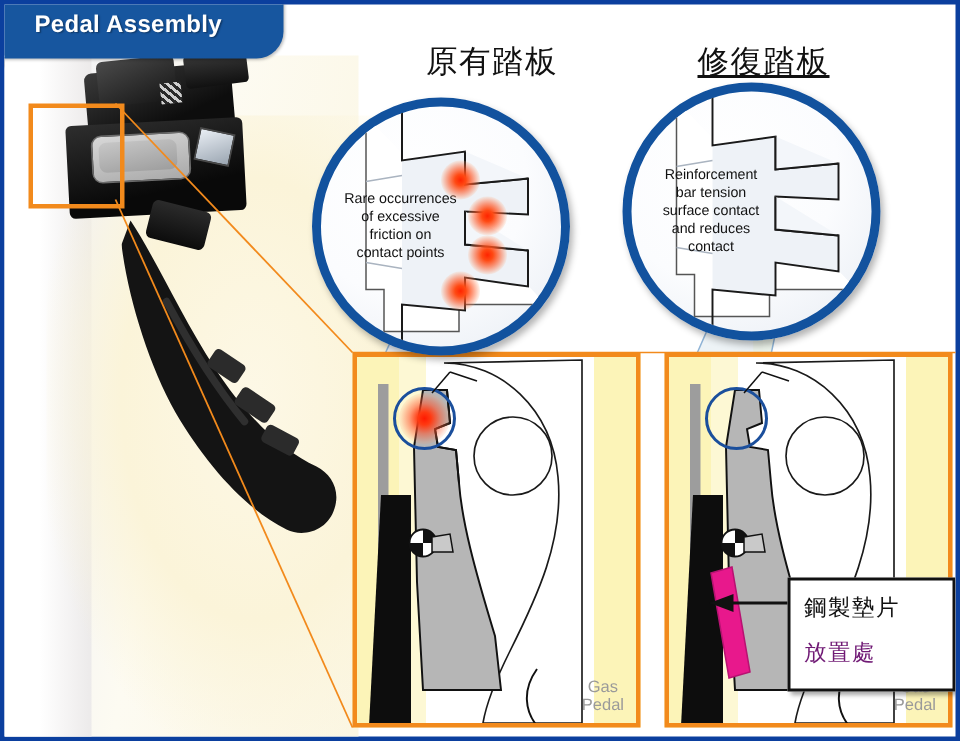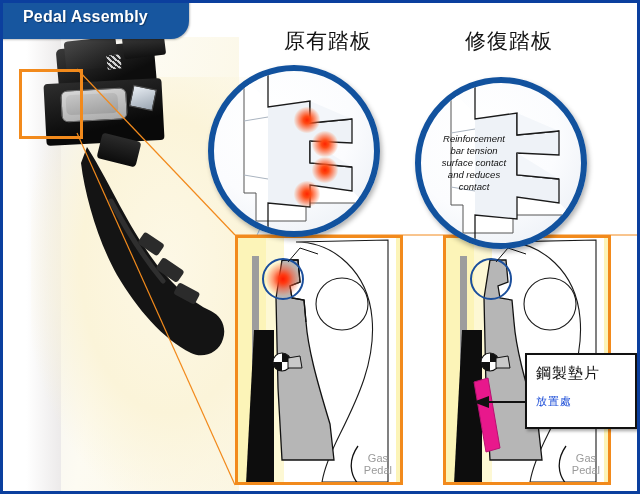--- a/index.html
+++ b/index.html
@@ -61,21 +61,21 @@
   #lever svg{position:absolute;left:0;top:0;}
 
   
   #photo-highlight{position:absolute;left:16px;top:32px;width:58px;height:64px;
           border:3px solid #f28a1c;z-index:12;}
   
   #zoom-lines{position:absolute;left:0;top:0;width:640px;height:494px;z-index:14;
           pointer-events:none;}
 
   
-  .panel{position:absolute;top:232px;width:168px;height:250px;
+  .panel{position:absolute;top:232px;width:192px;height:250px;
          border:3px solid #f28a1c;background:#fcf4b8;box-sizing:border-box;
          overflow:hidden;z-index:10;}
   #panel-left{left:232px;}
   #panel-right{left:440px;}
   .panel-inner{position:absolute;left:0;top:0;width:100%;height:100%;}
   .panel-svg{position:absolute;left:0;top:0;}
 
   .gas-label{position:absolute;right:8px;bottom:6px;color:#9a9a9a;
          font-size:11px;line-height:12px;text-align:center;}
 
@@ -84,45 +84,45 @@
          border:2.5px solid #1b4f9c;box-sizing:border-box;z-index:18;}
   .red-glow{position:absolute;width:34px;height:34px;border-radius:50%;z-index:17;
          background:radial-gradient(circle,#ff1a00 0%,#ff3a12 18%,rgba(255,80,40,.55) 42%,rgba(255,140,90,.18) 66%,rgba(255,255,255,0) 80%);}
 
   
   .mag{position:absolute;width:172px;height:172px;border-radius:50%;
        border:6px solid #12529e;box-sizing:border-box;z-index:30;
        background:radial-gradient(circle at 38% 32%,#ffffff 0%,#fbfcfe 52%,#e7ecf3 100%);
        box-shadow:2px 3px 5px rgba(0,0,0,.30);overflow:hidden;}
   #mag-left{left:205px;top:62px;}
-  #mag-right{left:412px;top:74px;font-style:italic;}
+  #mag-right{left:412px;top:52px;}
   .mag-svg{position:absolute;left:0;top:0;}
   .mag-text{position:absolute;left:10px;top:56px;width:86px;text-align:center;
        font-size:9.5px;line-height:12px;color:#111;z-index:5;}
 
   .mag-dot{position:absolute;width:26px;height:26px;border-radius:50%;
        background:radial-gradient(circle,#ff2400 0%,#ff4a14 20%,rgba(255,90,40,.6) 45%,rgba(255,160,110,.2) 68%,rgba(255,255,255,0) 80%);
        z-index:6;}
 
   
   #cones{position:absolute;left:0;top:0;width:640px;height:494px;z-index:9;
          pointer-events:none;}
 
   
   .cn-heading{position:absolute;top:24px;font-size:21px;color:#111;
          letter-spacing:1px;white-space:nowrap;z-index:35;}
   #heading-left{left:249px;margin-left:32px;}
-  #heading-right{left:462px;}
-
-  
-  #callout{position:absolute;left:522px;top:350px;width:108px;height:72px;
+  #heading-right{left:462px;text-decoration:underline;}
+
+  
+  #callout{position:absolute;left:522px;top:382px;width:108px;height:72px;
         background:#ffffff;border:2px solid #111;z-index:36;
         box-shadow:2px 2px 3px rgba(0,0,0,.35);}
   #callout-l1{position:absolute;left:9px;top:9px;font-size:15px;color:#111;letter-spacing:1px;}
-  #callout-l2{position:absolute;left:9px;top:39px;font-size:11px;color:#1d4ed8;letter-spacing:1px;}
+  #callout-l2{position:absolute;left:9px;top:39px;font-size:15px;color:#701a75;letter-spacing:1px;}
   #callout-arrow{position:absolute;left:470px;top:392px;width:56px;height:14px;z-index:35;}
 </style>
 </head>
 <body>
 
 <div id="page">
 
   <div id="photo-area">
     <div id="photo-white"></div>
     <div id="photo-glow"></div>
@@ -255,20 +255,26 @@
                L54,132 L54,158" fill="#eef2f7" stroke="#1a1a1a" stroke-width="1.3"></path>
       <path d="M96,30 L96,52 L138,48" fill="#f3f6fa" stroke="#1a1a1a" stroke-width="1.3"></path>
       <path d="M96,70 L96,92 L138,96" fill="#f3f6fa" stroke="#1a1a1a" stroke-width="1.3"></path>
       <line x1="30" y1="50" x2="54" y2="46" stroke="#aab4c0" stroke-width="1"></line>
       <line x1="30" y1="104" x2="54" y2="108" stroke="#aab4c0" stroke-width="1"></line>
     </svg>
     <div class="mag-dot" style="left:80px;top:36px;"></div>
     <div class="mag-dot" style="left:98px;top:60px;"></div>
     <div class="mag-dot" style="left:98px;top:86px;"></div>
     <div class="mag-dot" style="left:80px;top:110px;"></div>
+    <div class="mag-text">
+      <div>Rare occurrences</div>
+      <div>of excessive</div>
+      <div>friction on</div>
+      <div>contact points</div>
+    </div>
   </div>
 
   <div class="mag" id="mag-right">
     <svg class="mag-svg" width="160" height="160" viewBox="0 0 160 160">
       <path d="M30,6 L30,122 L42,122 L42,150 L92,150 L92,132 L150,132" fill="#ffffff" stroke="#555" stroke-width="1"></path>
       <path d="M54,4 L54,36 L96,30 L96,52 L138,48 L138,72
                L96,70 L96,92 L138,96 L138,120 L96,114 L96,136
                L54,132 L54,158" fill="#eef2f7" stroke="#1a1a1a" stroke-width="1.3"></path>
       <path d="M96,30 L96,52 L138,48" fill="#f3f6fa" stroke="#1a1a1a" stroke-width="1.3"></path>
       <path d="M96,70 L96,92 L138,96" fill="#f3f6fa" stroke="#1a1a1a" stroke-width="1.3"></path>

